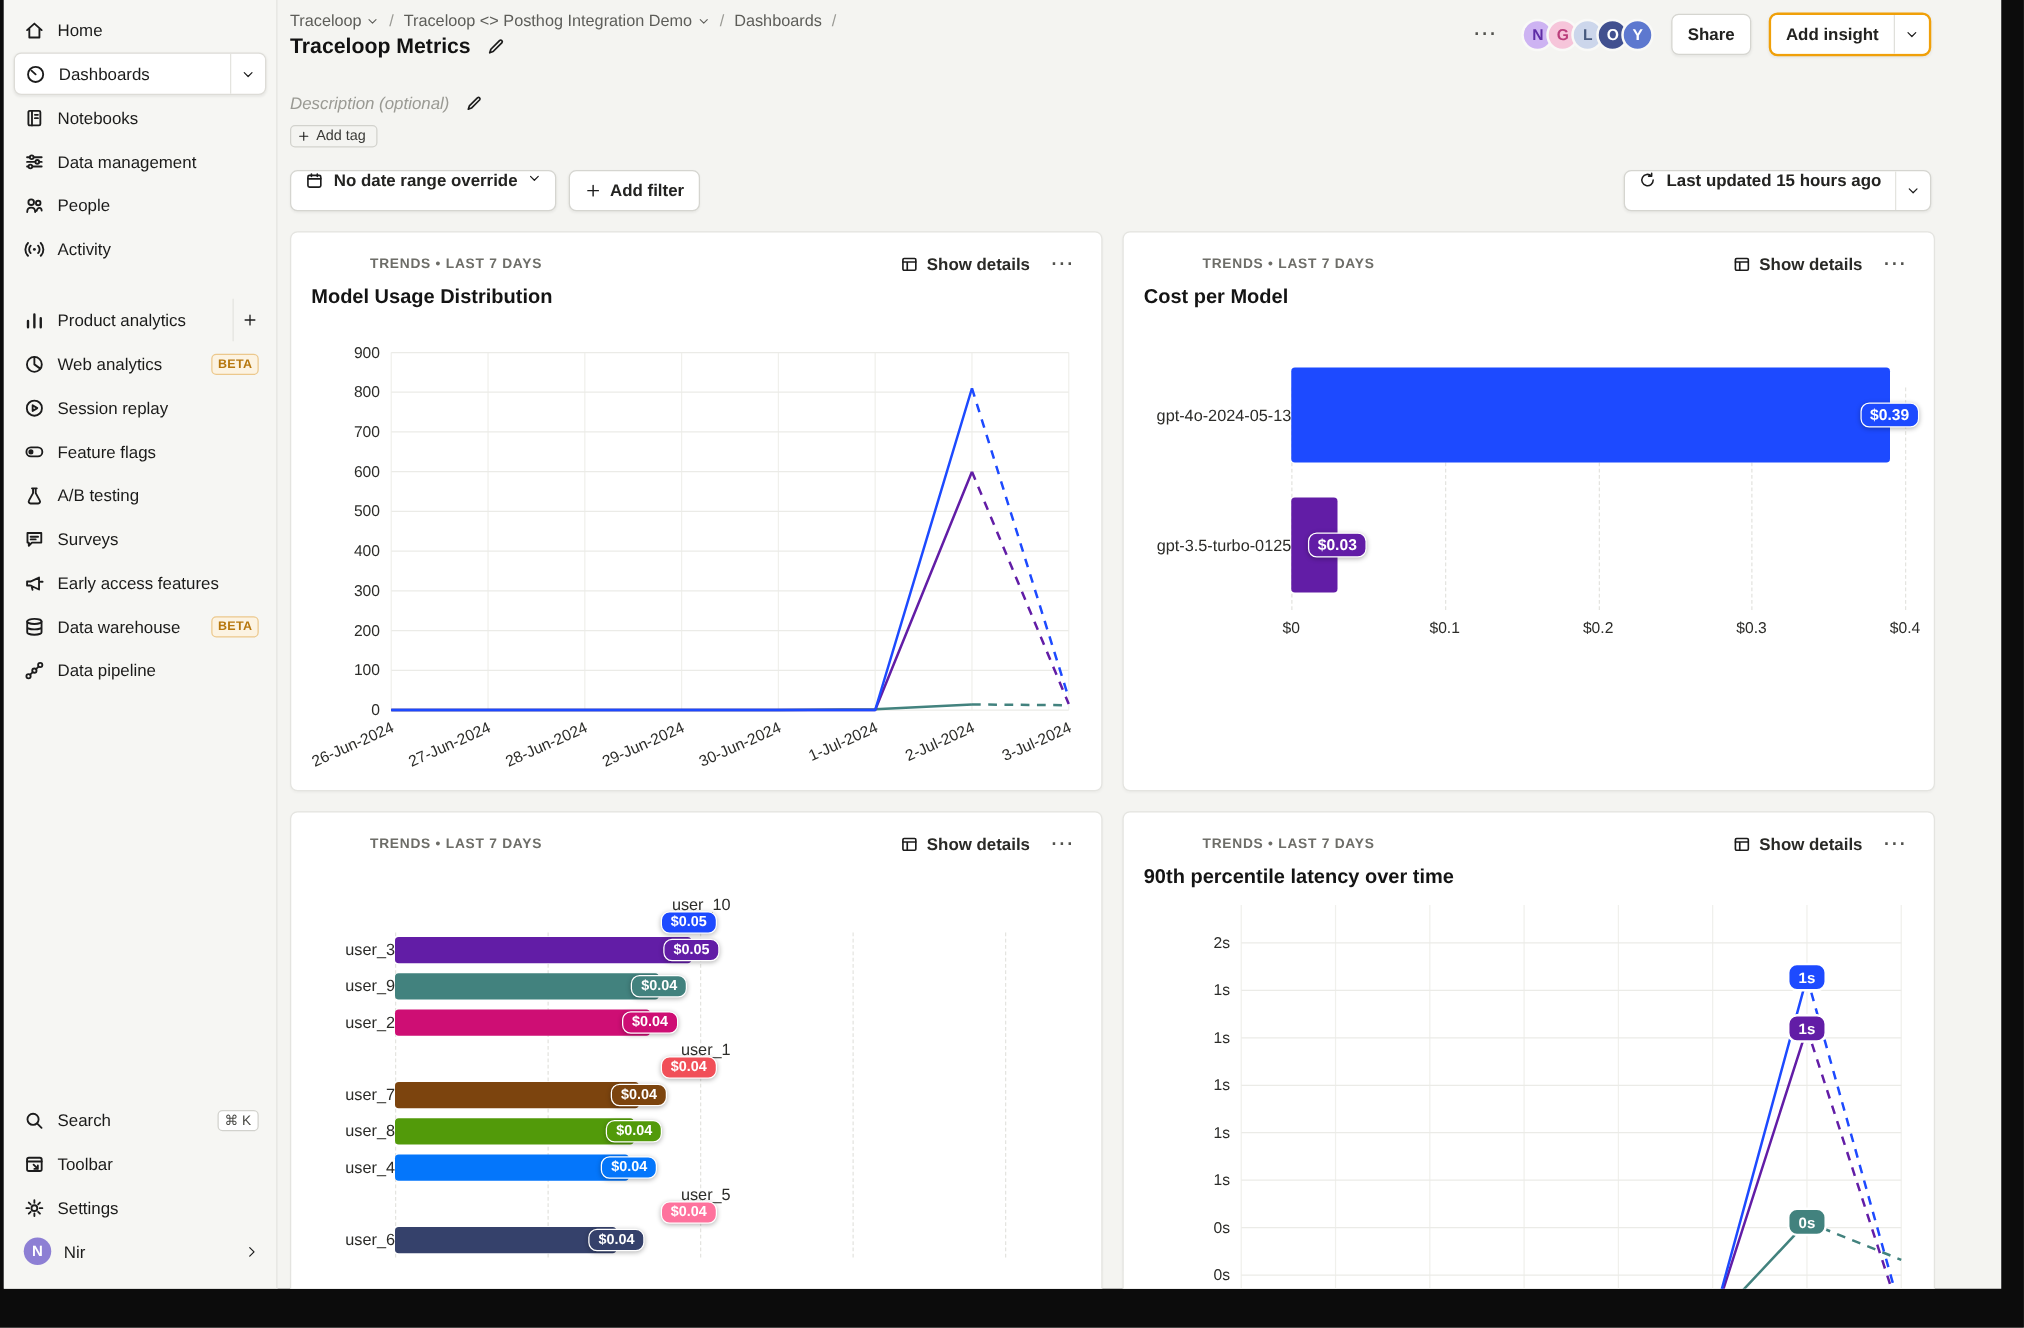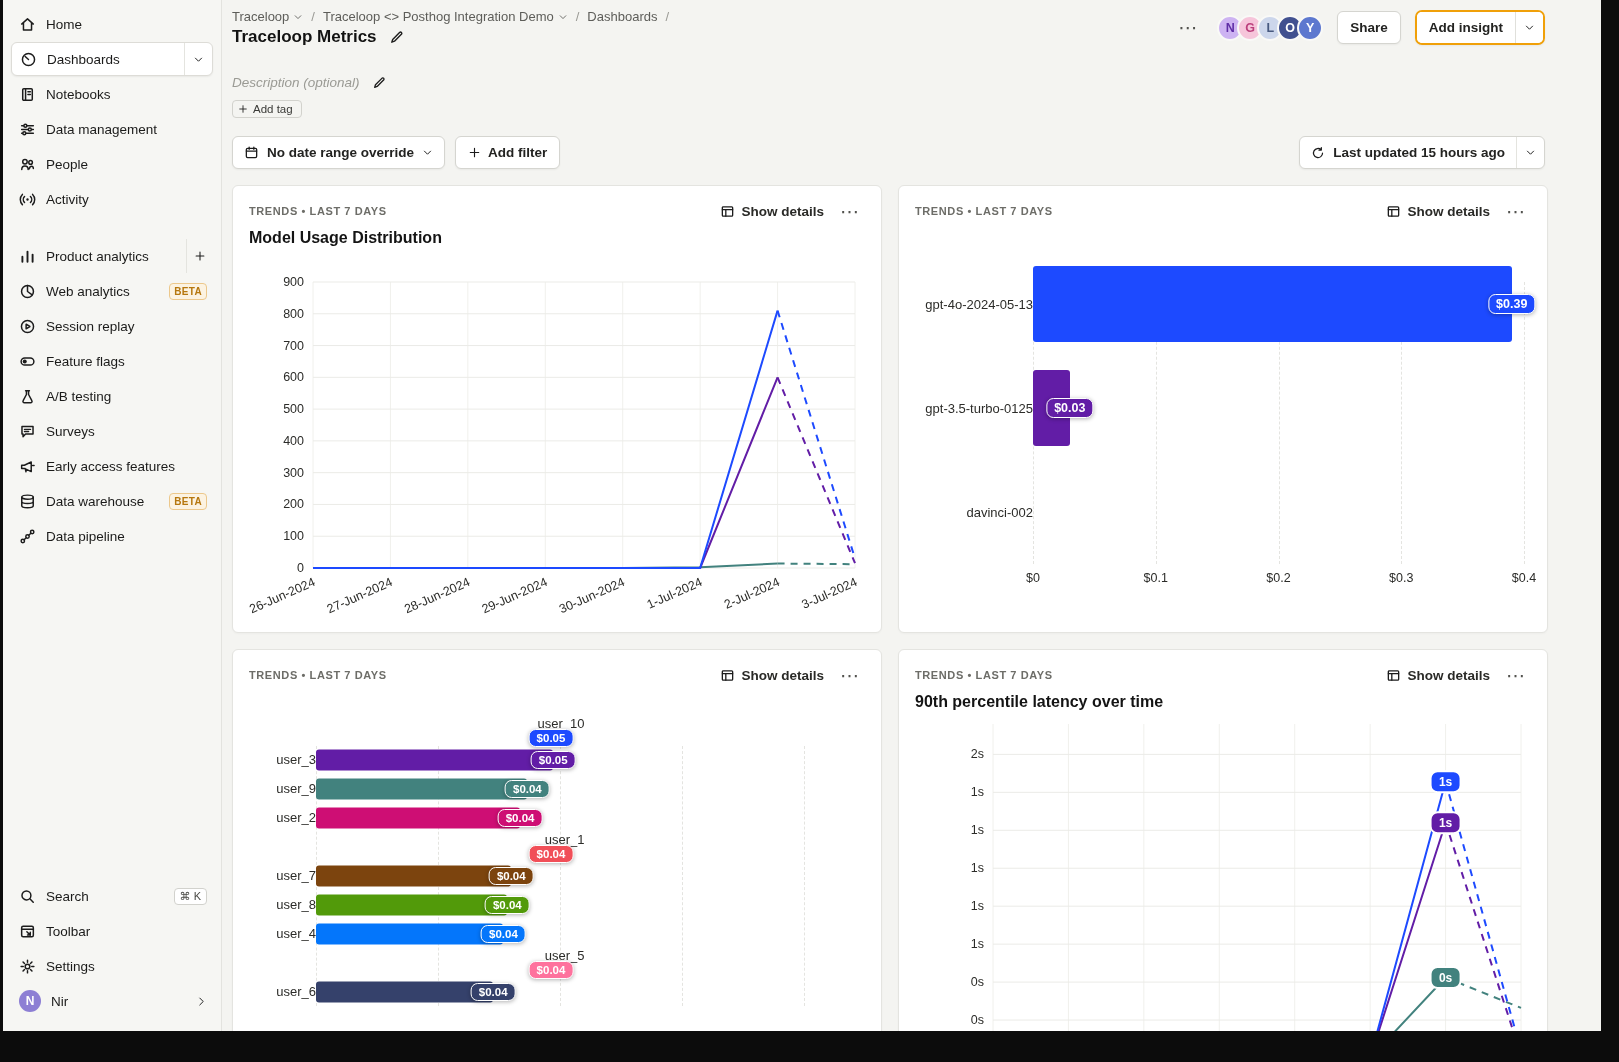--- a/index.html
+++ b/index.html
@@ -41,27 +41,27 @@
 
   .desc-row { position:absolute; top:73px; left:10px; display:flex; align-items:center; gap:10px; }
   .desc-text { font-size:13.5px; font-style:italic; color:#9a9a94; }
   .tag-row { position:absolute; top:100px; left:10px; }
   .tag-btn { display:flex; align-items:center; gap:5px; border:1px solid #d2d2cd; border-radius:4px; background:transparent; font-size:11.5px; color:#3a3a37; padding:2px 8px 2px 5px; cursor:pointer; font-family:inherit; }
 
   .filter-row { position:absolute; top:136px; left:10px; right:56px; display:flex; align-items:center; }
   .filter-left { display:flex; gap:10px; }
   .filter-right { margin-left:auto; }
   .combo-btn { display:flex; align-items:stretch; background:#fff; border:1px solid #d5d5d0; border-radius:6px; box-shadow:0 1px 2px rgba(0,0,0,.05); overflow:hidden; height:33px; }
-  .combo-main { display:flex; align-items:center; gap:8px; padding:0 11px; font-size:13.5px; font-weight:600; color:#232321; background:none; border:none; cursor:pointer; font-family:inherit; }
+  .combo-main { display:flex; gap:8px; padding:0 11px; font-size:13.5px; font-weight:600; color:#232321; background:none; border:none; cursor:pointer; font-family:inherit; }
   .combo-caret { border:none; border-left:1px solid #e4e4df; background:none; padding:0 8px; display:flex; align-items:center; cursor:pointer; }
 
   
   .grid { position:absolute; top:185px; left:10px; display:grid; grid-template-columns:650px 650px; grid-template-rows:448px 470px; gap:16px; }
   .card { background:#fff; border:1px solid #e4e4e0; border-radius:6px; padding:14px 16px; box-shadow:0 1px 2px rgba(0,0,0,.03); overflow:hidden; }
-  .card-head { display:flex; justify-content:space-between; align-items:center; height:22px; }
+  .card-head { display:flex; justify-content:space-between; align-items:center; height:22px;margin-left:47px; }
   .eyebrow { font-size:11px; font-weight:600; letter-spacing:.6px; color:#6d6d68; }
   .card-actions { display:flex; align-items:center; gap:10px; }
   .details-btn { display:flex; align-items:center; gap:6px; font-size:13.5px; font-weight:600; color:#2a2a27; background:none; border:none; cursor:pointer; font-family:inherit; }
   .card-title { font-size:16px; font-weight:700; color:#141414; margin-top:4px; line-height:24px; }
   .chart { margin-top:4px; position:relative; }
   svg text.tick { font-size:12.5px; fill:#2c2c29; font-family:inherit; }
 
   
   .hbar { position:relative; }
   .hbar-grid { position:absolute; pointer-events:none; z-index:0; }
@@ -416,20 +416,21 @@
             <button class="details-btn">
               <svg class="icn" style="width:15px;height:15px" viewBox="0 0 16 16">
                   <rect x="2.5" y="3" width="11" height="10" rx="1"></rect>
                   <path d="M2.5 6 H13.5 M6.2 6 V13"></path>
                 </svg>
               <span>Show details</span>
             </button>
             <button class="more-btn">⋯</button>
           </span>
         </div>
+        <div class="card-title">Cost per Model</div>
         <div class="chart hbar" id="chart2">
             <div class="hbar-grid" style="inset: 30px 7px 26px 118px;">
               <div class="hbar-gridline" style="left: 0%;"></div>
               <div class="hbar-gridline" style="left: 25%;"></div>
               <div class="hbar-gridline" style="left: 50%;"></div>
               <div class="hbar-gridline" style="left: 75%;"></div>
               <div class="hbar-gridline" style="left: 100%;"></div>
             </div>
             <div class="hbar-rows" style="padding-right: 7px; margin-top: 30px;">
               <div class="hbar-row" style="height: 104px;">
@@ -438,24 +439,20 @@
                   <div class="hbar-bar" style="width: 97.5%; height: 76px; background: rgb(29, 74, 255);"></div>
                   <div class="hbar-badge" style="left: 97.5%; background: rgb(29, 74, 255); font-size: 12.5px;">$0.39</div>
                 </div>
               </div>
               <div class="hbar-row" style="height: 104px;">
                 <div class="hbar-label" style="width: 118px; font-size: 13px;">gpt-3.5-turbo-0125</div>
                 <div class="hbar-track">
                   <div class="hbar-bar" style="width: 7.5%; height: 76px; background: rgb(98, 29, 166);"></div>
                   <div class="hbar-badge" style="left: 7.5%; background: rgb(98, 29, 166); font-size: 12.5px;">$0.03</div>
                 </div>
-              </div>
-              <div class="hbar-row" style="height: 104px;">
-                <div class="hbar-label" style="width: 118px; font-size: 13px;">davinci-002</div>
-                <div class="hbar-track"></div>
               </div>
             </div>
             <div class="hbar-axis" style="height: 26px; margin-left: 118px; margin-right: 7px;">
               <span class="tickx" style="left: 0%;">$0</span>
               <span class="tickx" style="left: 25%;">$0.1</span>
               <span class="tickx" style="left: 50%;">$0.2</span>
               <span class="tickx" style="left: 75%;">$0.3</span>
               <span class="tickx" style="left: 100%;">$0.4</span>
             </div>
           </div>

